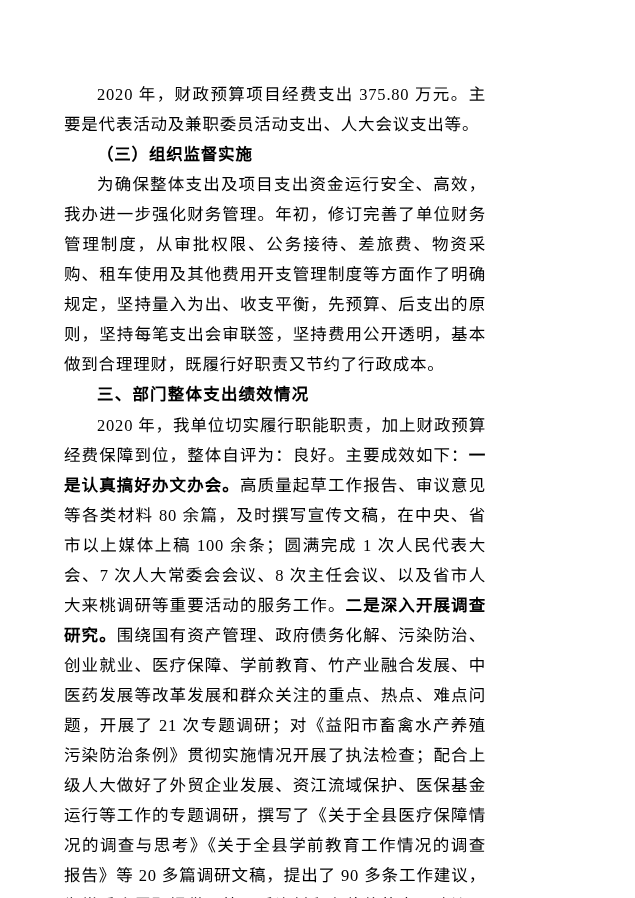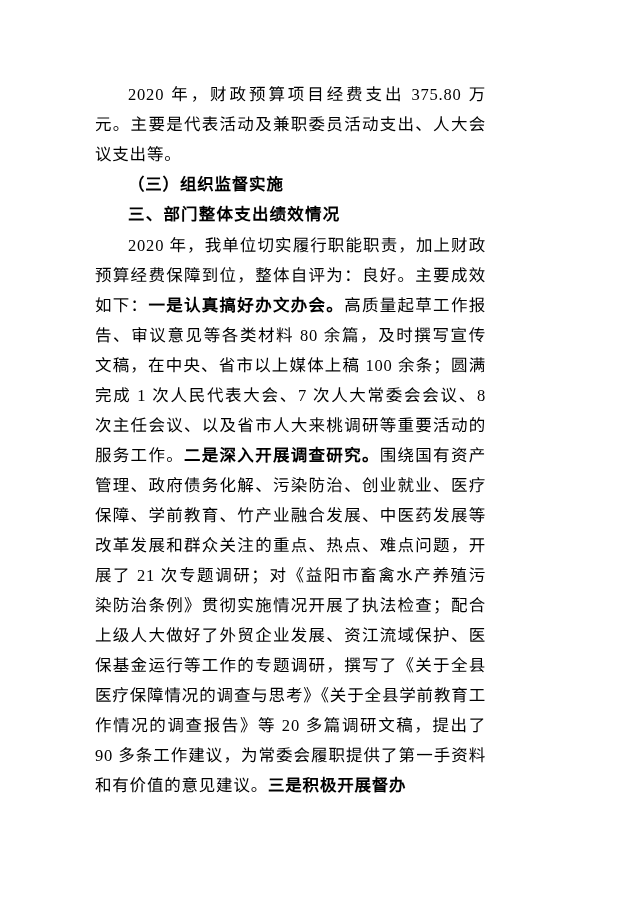--- a/index.html
+++ b/index.html
@@ -6,21 +6,21 @@
     margin: 0;
     padding: 0;
     background: #ffffff;
   }
   .page {
     position: relative;
     width: 544px;
     height: 898px;
     background: #ffffff;
     box-sizing: border-box;
-    padding: 80px 58px 0 95px;
+    padding: 80px 58px 0 64px;
     overflow: hidden;
     color: #000000;
     font-family: "Liberation Serif", "DejaVu Serif", serif;
   }
   .para {
     margin: 0;
     font-size: 16.5px;
     line-height: 30px;
     letter-spacing: 0.8px;
     text-align: justify;
@@ -43,16 +43,17 @@
   }
   .heading-hei { letter-spacing: 1.2px; }
 </style>
 </head>
 <body>
 
 <div class="page">
   <div>
       <p class="para body"><span class="run">2020 年，财政预算项目经费支出 375.80 万元。主要是代表活动及兼职委员活动支出、人大会议支出等。</span></p>
       <p class="para heading-kai"><span class="run bold">（三）组织监督实施</span></p>
+      <p class="para body"><span class="run">为确保整体支出及项目支出资金运行安全、高效，我办进一步强化财务管理。年初，修订完善了单位财务管理制度，从审批权限、公务接待、差旅费、物资采购、租车使用及其他费用开支管理制度等方面作了明确规定，坚持量入为出、收支平衡，先预算、后支出的原则，坚持每笔支出会审联签，坚持费用公开透明，基本做到合理理财，既履行好职责又节约了行政成本。</span></p>
       <p class="para heading-hei"><span class="run bold">三、部门整体支出绩效情况</span></p>
       <p class="para body"><span class="run">2020 年，我单位切实履行职能职责，加上财政预算经费保障到位，整体自评为：良好。主要成效如下：</span><span class="run bold">一是认真搞好办文办会。</span><span class="run">高质量起草工作报告、审议意见等各类材料 80 余篇，及时撰写宣传文稿，在中央、省市以上媒体上稿 100 余条；圆满完成 1 次人民代表大会、7 次人大常委会会议、8 次主任会议、以及省市人大来桃调研等重要活动的服务工作。</span><span class="run bold">二是深入开展调查研究。</span><span class="run">围绕国有资产管理、政府债务化解、污染防治、创业就业、医疗保障、学前教育、竹产业融合发展、中医药发展等改革发展和群众关注的重点、热点、难点问题，开展了 21 次专题调研；对《益阳市畜禽水产养殖污染防治条例》贯彻实施情况开展了执法检查；配合上级人大做好了外贸企业发展、资江流域保护、医保基金运行等工作的专题调研，撰写了《关于全县医疗保障情况的调查与思考》《关于全县学前教育工作情况的调查报告》等 20 多篇调研文稿，提出了 90 多条工作建议，为常委会履职提供了第一手资料和有价值的意见建议。</span><span class="run bold">三是积极开展督办</span></p>
     </div>
 </div>
 
 </body></html>

